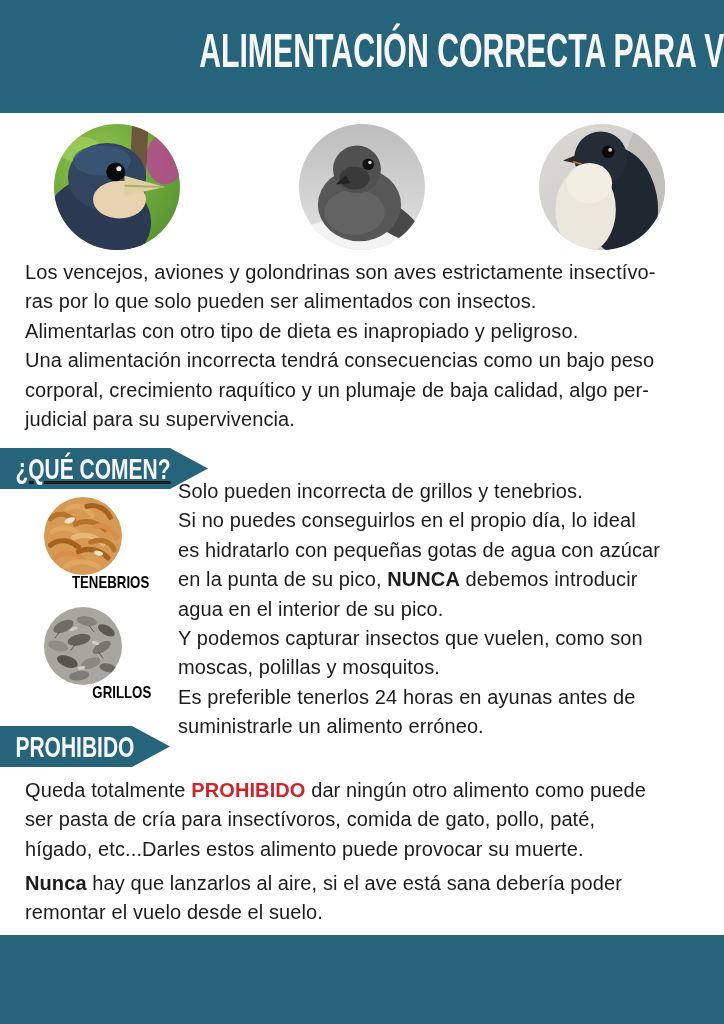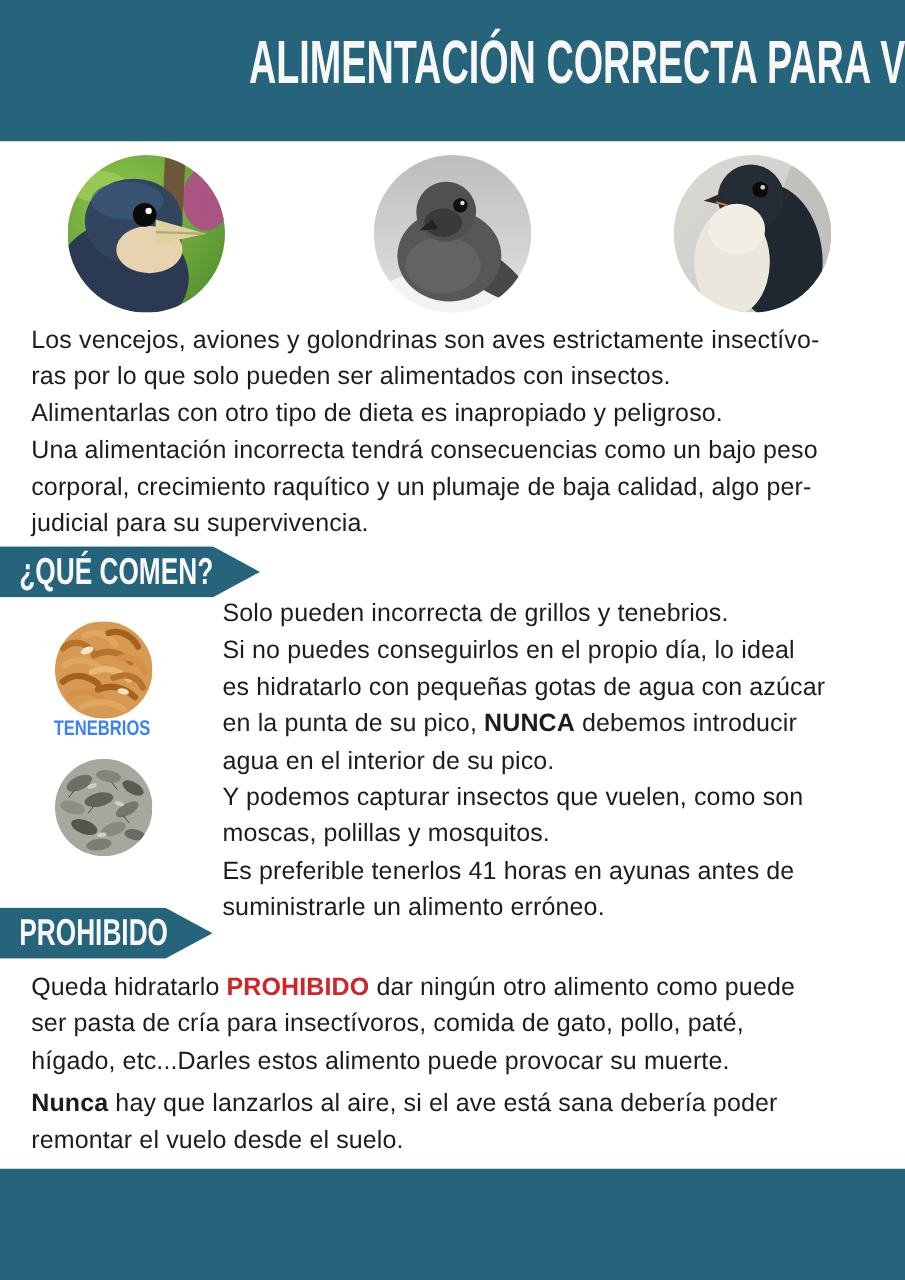--- a/index.html
+++ b/index.html
@@ -17,21 +17,21 @@
   
   .para{position:absolute;font-size:20px;line-height:29.4px;white-space:pre-line;letter-spacing:0.1px;}
   
   .banner{position:absolute;left:0;height:41px;background:#25647a;
           clip-path:polygon(0 0,calc(100% - 38px) 0,100% 50%,calc(100% - 38px) 100%,0 100%);
           display:flex;align-items:center;}
   .banner .cond{font-size:30px;color:#f7f7f7;transform:scaleX(0.70);transform-origin:0 50%;padding-left:22px;}
   
   .food{position:absolute;left:44px;width:78px;height:78px;border-radius:50%;overflow:hidden;}
   .food svg{display:block;width:100%;height:100%;}
-  .food-label{position:absolute;left:4px;width:156px;text-align:center;color:#3b82f6;}
+  .food-label{position:absolute;left:4px;width:156px;text-align:right;color:#000000;}
   .food-label .cond{font-size:17px;transform:scaleX(0.78);transform-origin:50% 50%;}
   
   .footer{position:absolute;top:935px;left:0;width:724px;height:89px;background:#25647a;}
 </style>
 </head>
 <body>
 
 <div class="page">
 
   <div class="header">
@@ -105,21 +105,21 @@
     </svg>
   </div>
 
   <div class="para" style="left:25px;top:258px;width:702px;">Los vencejos, aviones y golondrinas son aves estrictamente insectívo-
 ras por lo que solo pueden ser alimentados con insectos.
 Alimentarlas con otro tipo de dieta es inapropiado y peligroso.
 Una alimentación incorrecta tendrá consecuencias como un bajo peso
 corporal, crecimiento raquítico y un plumaje de baja calidad, algo per-
 judicial para su supervivencia.</div>
 
-  <div class="banner" style="top:437px;width:208px;">
+  <div class="banner" style="top:448px;width:208px;text-decoration:underline;">
     <span class="cond">¿QUÉ COMEN?</span>
   </div>
 
   <div class="food" style="top:497px;">
     <svg viewBox="0 0 100 100">
       <rect width="100" height="100" fill="#d69a55"></rect>
       <g fill="none" stroke-linecap="round" stroke-width="6.5">
         <path d="M8,28 C18,18 30,22 38,30" stroke="#b5732c"></path>
         <path d="M30,15 C42,8 55,14 62,24" stroke="#e2a75e"></path>
         <path d="M55,12 C68,8 80,16 85,26" stroke="#a5621f"></path>
@@ -158,36 +158,39 @@
       <ellipse cx="66" cy="46" rx="5" ry="2.2" fill="#cfcfc5" transform="rotate(18 66 46)"></ellipse>
       <ellipse cx="48" cy="78" rx="5" ry="2.2" fill="#cfcfc5" transform="rotate(-10 48 78)"></ellipse>
       <g stroke="#4a4a44" stroke-width="1">
         <line x1="20" y1="32" x2="14" y2="40"></line>
           <line x1="58" y1="24" x2="64" y2="32"></line>
         <line x1="40" y1="48" x2="34" y2="56"></line>
           <line x1="70" y1="58" x2="76" y2="66"></line>
       </g>
     </svg>
   </div>
+  <div class="food-label" style="top:683px;">
+    <span class="cond">GRILLOS</span>
+  </div>
 
   <div class="para" style="left:178px;top:477px;width:548px;"><span>Solo pueden incorrecta de grillos y tenebrios.
 Si no puedes conseguirlos en el propio día, lo ideal
 es hidratarlo con pequeñas gotas de agua con azúcar
 en la punta de su pico, </span><span style="font-weight: 700;">NUNCA</span><span> debemos introducir
 agua en el interior de su pico.
 Y podemos capturar insectos que vuelen, como son
 moscas, polillas y mosquitos.
-Es preferible tenerlos 41 horas en ayunas antes de
+Es preferible tenerlos 24 horas en ayunas antes de
 suministrarle un alimento erróneo.</span></div>
 
   <div class="banner" style="top:726px;width:170px;">
     <span class="cond">PROHIBIDO</span>
   </div>
 
-  <div class="para" style="left:25px;top:776px;width:702px;"><span>Queda hidratarlo </span><span style="font-weight: 700; color: rgb(208, 36, 43);">PROHIBIDO</span><span> dar ningún otro alimento como puede
+  <div class="para" style="left:25px;top:776px;width:702px;"><span>Queda totalmente </span><span style="font-weight: 700; color: rgb(208, 36, 43);">PROHIBIDO</span><span> dar ningún otro alimento como puede
 ser pasta de cría para insectívoros, comida de gato, pollo, paté,
 hígado, etc...Darles estos alimento puede provocar su muerte.</span></div>
 
   <div class="para" style="left:25px;top:869px;width:702px;"><span style="font-weight: 700;">Nunca</span><span> hay que lanzarlos al aire, si el ave está sana debería poder
 remontar el vuelo desde el suelo.</span></div>
 
   <div class="footer">
     
     
     

